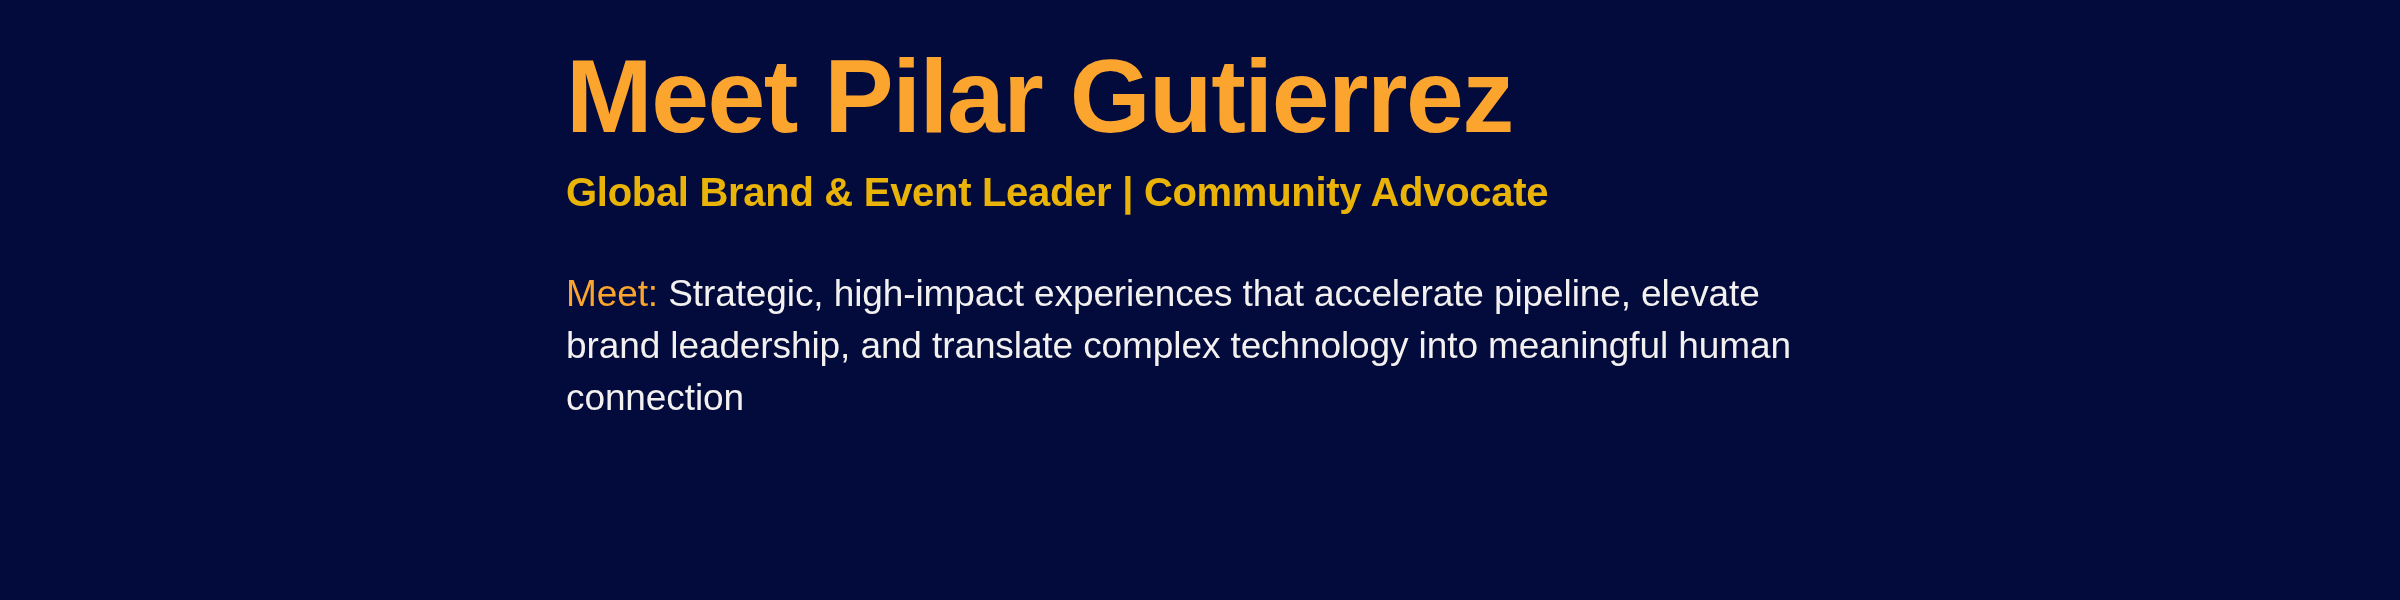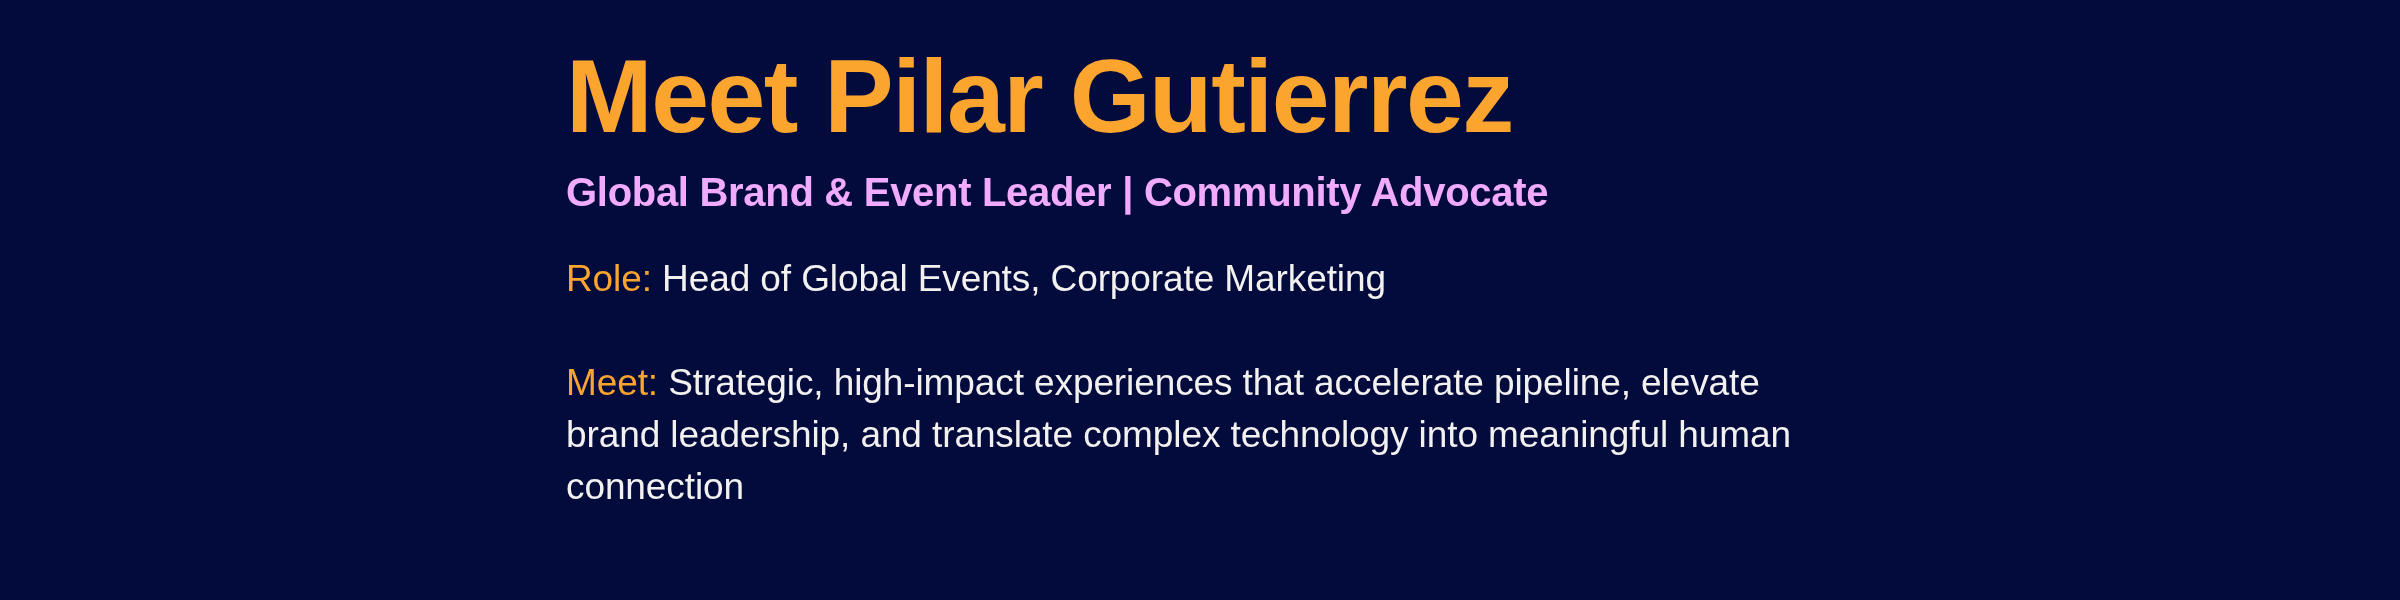--- a/index.html
+++ b/index.html
@@ -34,21 +34,21 @@
     line-height: 1.12;
     color: #FBA52F;
     margin: 0;
     white-space: nowrap;
   }
   .subtitle {
     font-size: 40px;
     font-weight: 700;
     letter-spacing: -0.3px;
     line-height: 1.2;
-    color: #f0abfc;
+    color: #eab308;
     margin: 14px 0 0 0;
     white-space: nowrap;
   }
   .detail-block {
     margin-top: 28px;
   }
   .detail-line {
     font-size: 37px;
     font-weight: 400;
     line-height: 52px;
@@ -70,24 +70,20 @@
 
 <div id="slide">
   <div id="content">
 
     <h1 class="title">Meet Pilar Gutierrez</h1>
 
     <h2 class="subtitle">Global Brand &amp; Event Leader | Community Advocate</h2>
 
     <div class="detail-block">
 
-      <p class="detail-line">
-        <span class="label">Role:</span>
-        <span class="value">Head of Global Events, Corporate Marketing</span>
-      </p>
 
       <p class="detail-line spaced">
         <span class="label">Meet:</span>
         <span class="value">Strategic, high-impact experiences that accelerate pipeline, elevate brand leadership, and translate complex technology into meaningful human connection</span>
       </p>
 
     </div>
   </div>
 </div>
 

